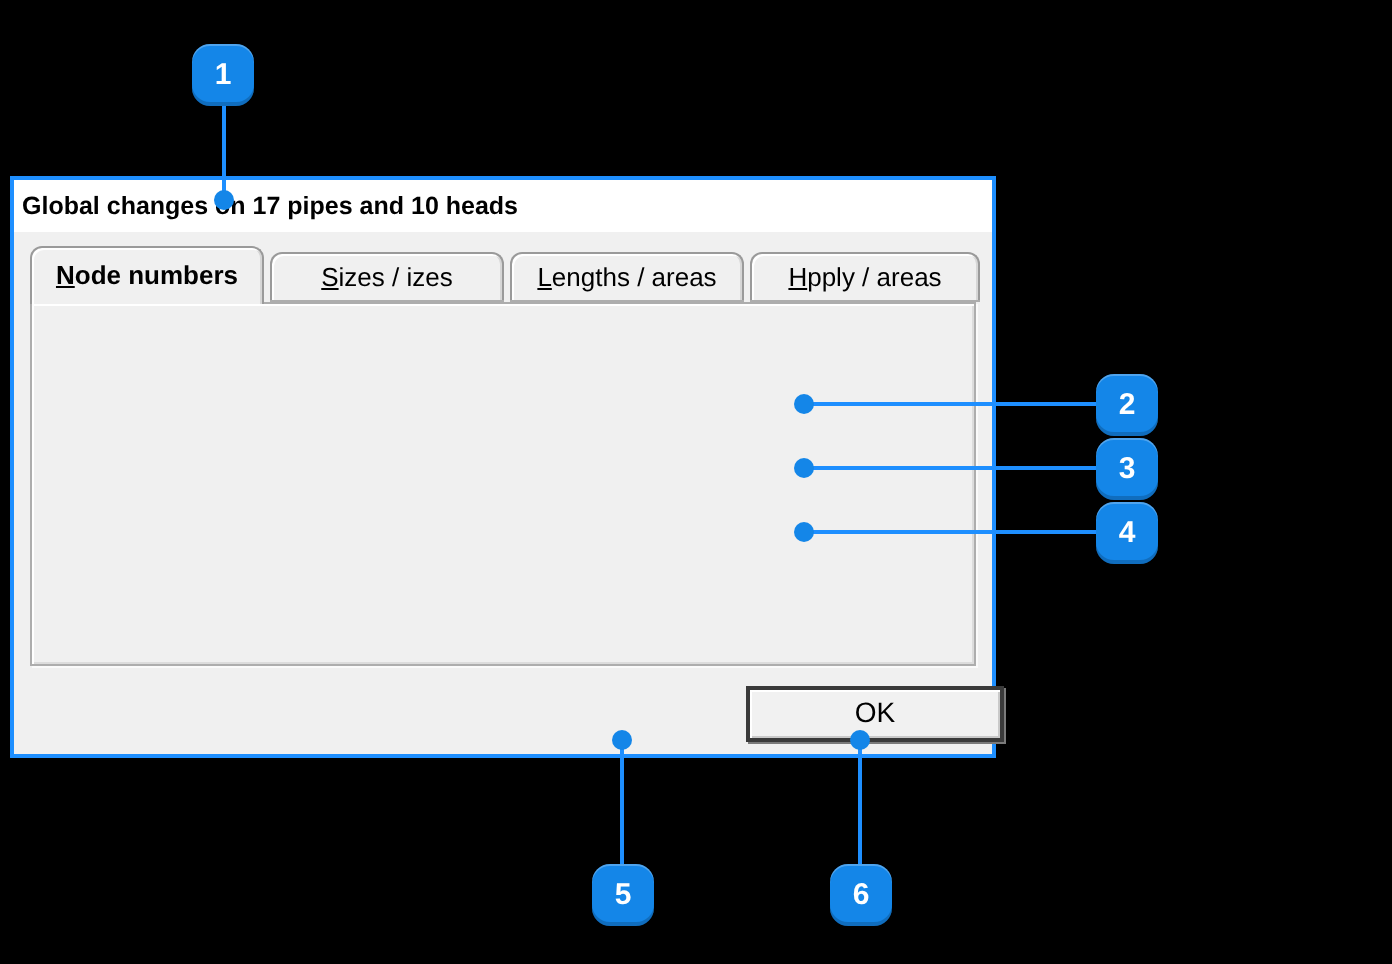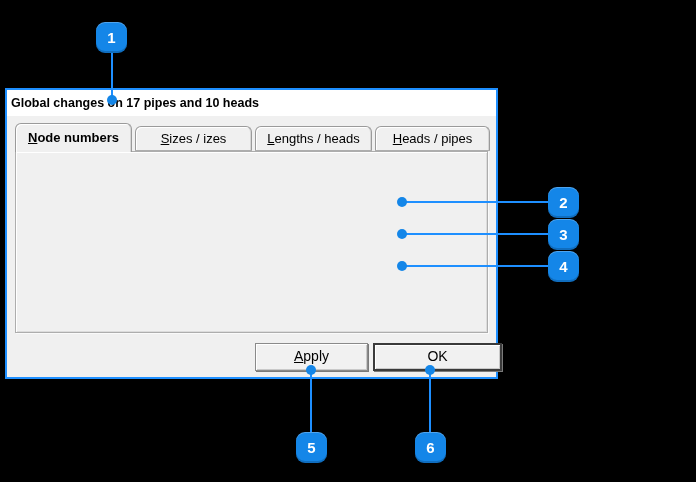--- a/index.html
+++ b/index.html
@@ -56,42 +56,41 @@
 </head>
 <body>
 
 <div class="stage">
 
   <div class="dialog">
     <div class="titlebar">Global changes on 17 pipes and 10 heads</div>
 
     <div class="tab active" style="left:8px;width:117px;"><span class="accel">N</span><span>ode numbers</span></div>
     <div class="tab inactive" style="left:128px;width:117px;"><span class="accel">S</span><span>izes / izes</span></div>
-    <div class="tab inactive" style="left:248px;width:117px;"><span class="accel">L</span><span>engths / heads</span></div>
-    <div class="tab inactive" style="left:368px;width:115px;"><span class="accel">H</span><span>eads / pipes</span></div>
+    <div class="tab inactive" style="left:248px;width:117px;"><span class="accel">L</span><span>engths / areas</span></div>
+    <div class="tab inactive" style="left:368px;width:115px;"><span class="accel">H</span><span>pply / areas</span></div>
 
     <div class="page"></div>
 
     <div class="flabel" style="top:95px;">Change node numbers in the range of</div>
     <div class="field" style="top:95px;">
       <span class="sel">100</span>
         <span class="caret"></span>
     </div>
 
     <div class="flabel" style="top:130px;">to</div>
     <div class="field" style="top:130px;">
       <span>270</span>
     </div>
 
     <div class="flabel" style="top:162px;">by an increment of</div>
     <div class="field" style="top:162px;">
       <span>0</span>
     </div>
 
-    <div class="btn btn-apply"><span class="accel">A</span><span>pply</span></div>
     <div class="btn btn-ok"><span>OK</span></div>
   </div>
 
   <div class="badge" style="left:96px;top:22px;">1</div>
   <div class="cline" style="left:111px;top:53px;width:2px;height:47px;"></div>
   <div class="cdot" style="left:107px;top:95px;"></div>
 
   <div class="cline" style="left:402px;top:201px;width:147px;height:2px;"></div>
   <div class="cdot" style="left:397px;top:197px;"></div>
   <div class="badge" style="left:548px;top:187px;">2</div>

